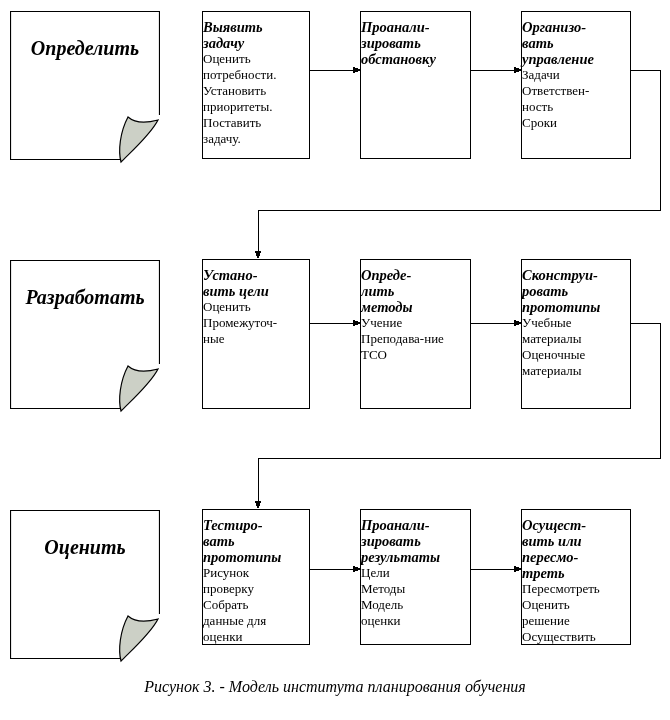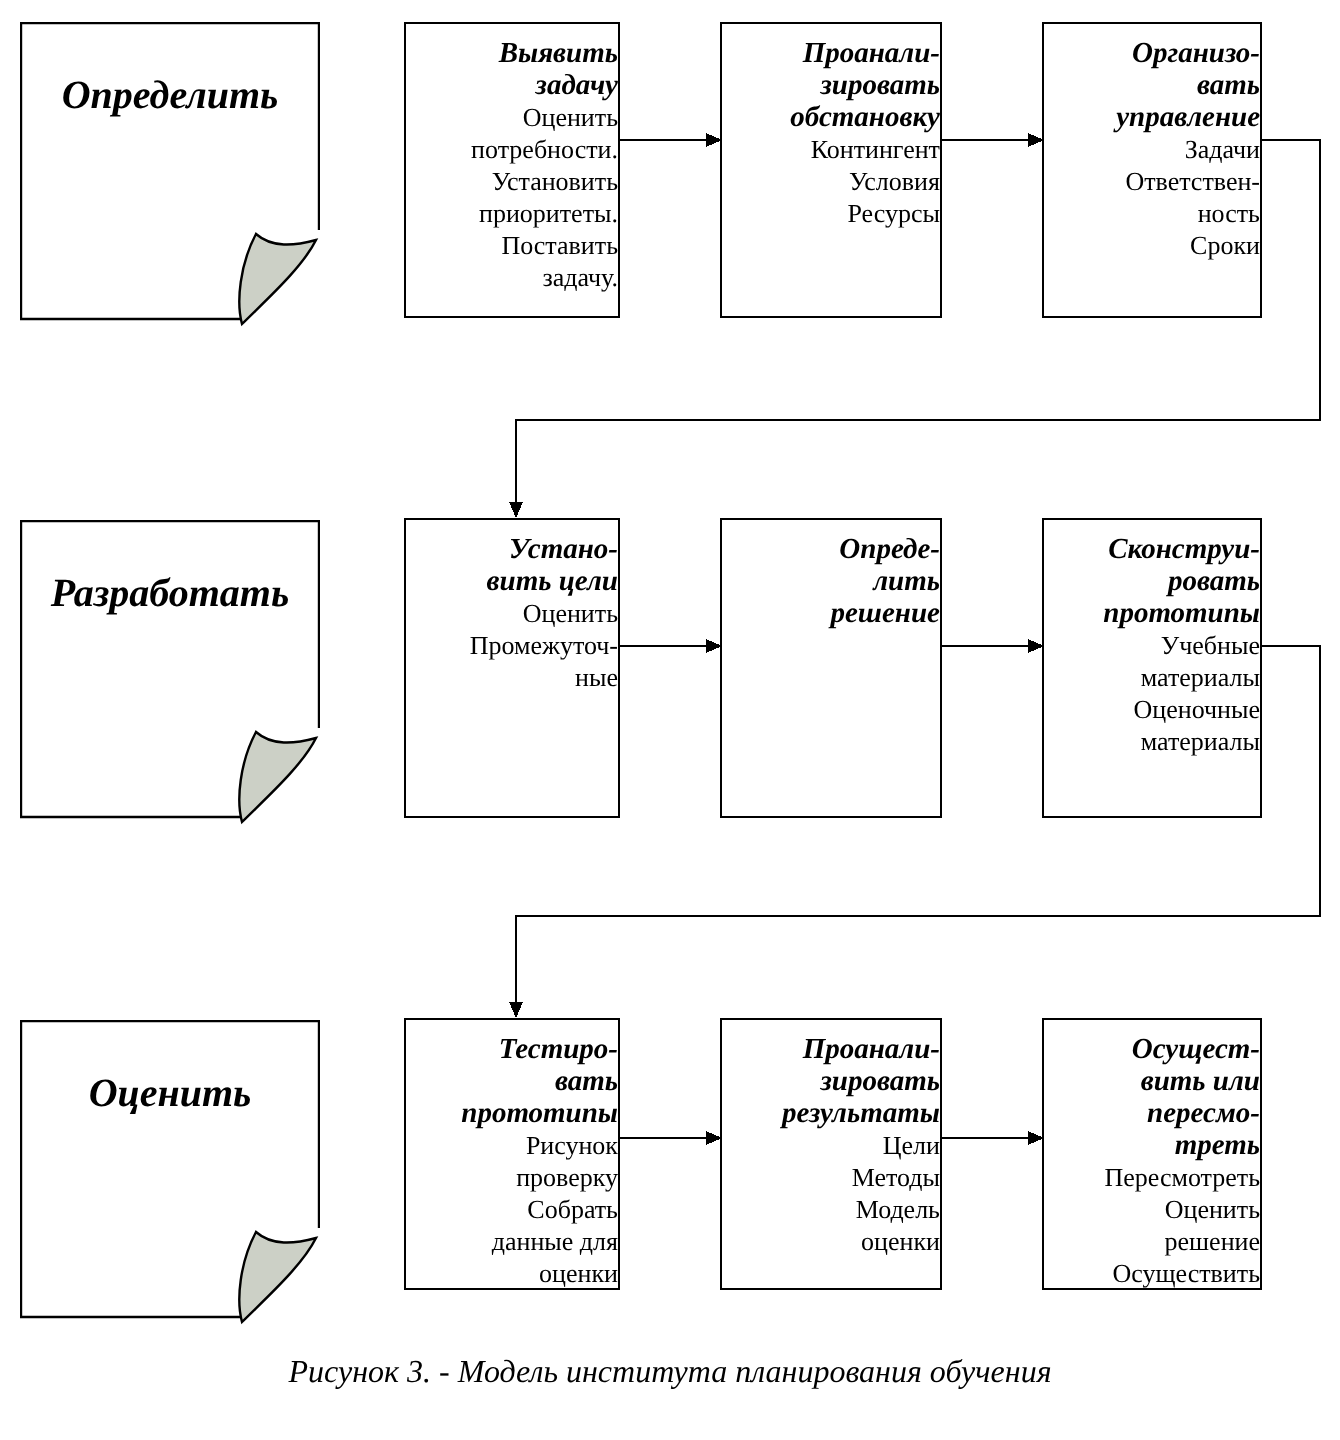--- a/index.html
+++ b/index.html
@@ -9,21 +9,21 @@
   }
   .connectors{position:absolute;left:0;top:0;width:670px;height:720px;pointer-events:none;}
   .page{position:absolute;left:10px;width:150px;height:155px;}
   .page svg{position:absolute;left:0;top:0;}
   .page-label{
     position:absolute;top:24px;left:0;width:150px;text-align:center;
     font-weight:bold;font-style:italic;font-size:20px;line-height:26px;
   }
   .flow-box{
     position:absolute;border:1px solid #000;background:#fff;box-sizing:border-box;
-    text-align:right;padding-top:7px;
+    text-align:left;padding-top:7px;
   }
   .box-title{
     font-weight:bold;font-style:italic;font-size:14.5px;line-height:16px;
     white-space:pre-line;
   }
   .box-body{
     font-size:13px;line-height:16px;white-space:pre-line;
   }
   .r1{top:11px;height:148px;}
   .r2{top:259px;height:150px;}
@@ -96,23 +96,20 @@
 потребности.
 Установить
 приоритеты.
 Поставить
 задачу.</div>
   </div>
   <div class="flow-box r1 c2">
     <div class="box-title">Проанали-
 зировать
 обстановку</div>
-    <div class="box-body">Контингент
-Условия
-Ресурсы</div>
   </div>
   <div class="flow-box r1 c3">
     <div class="box-title">Организо-
 вать
 управление</div>
     <div class="box-body">Задачи
 Ответствен-
 ность
 Сроки</div>
   </div>
@@ -120,21 +117,24 @@
   <div class="flow-box r2 c1">
     <div class="box-title">Устано-
 вить цели</div>
     <div class="box-body">Оценить
 Промежуточ-
 ные</div>
   </div>
   <div class="flow-box r2 c2">
     <div class="box-title">Опреде-
 лить
-решение</div>
+методы</div>
+    <div class="box-body">Учение
+Преподава-ние
+ТСО</div>
   </div>
   <div class="flow-box r2 c3">
     <div class="box-title">Сконструи-
 ровать
 прототипы</div>
     <div class="box-body">Учебные
 материалы
 Оценочные
 материалы</div>
   </div>

